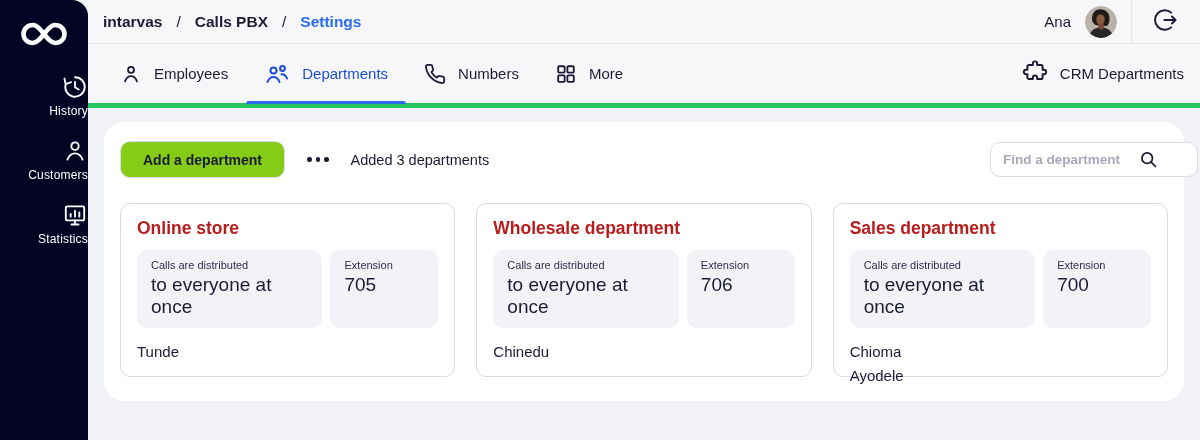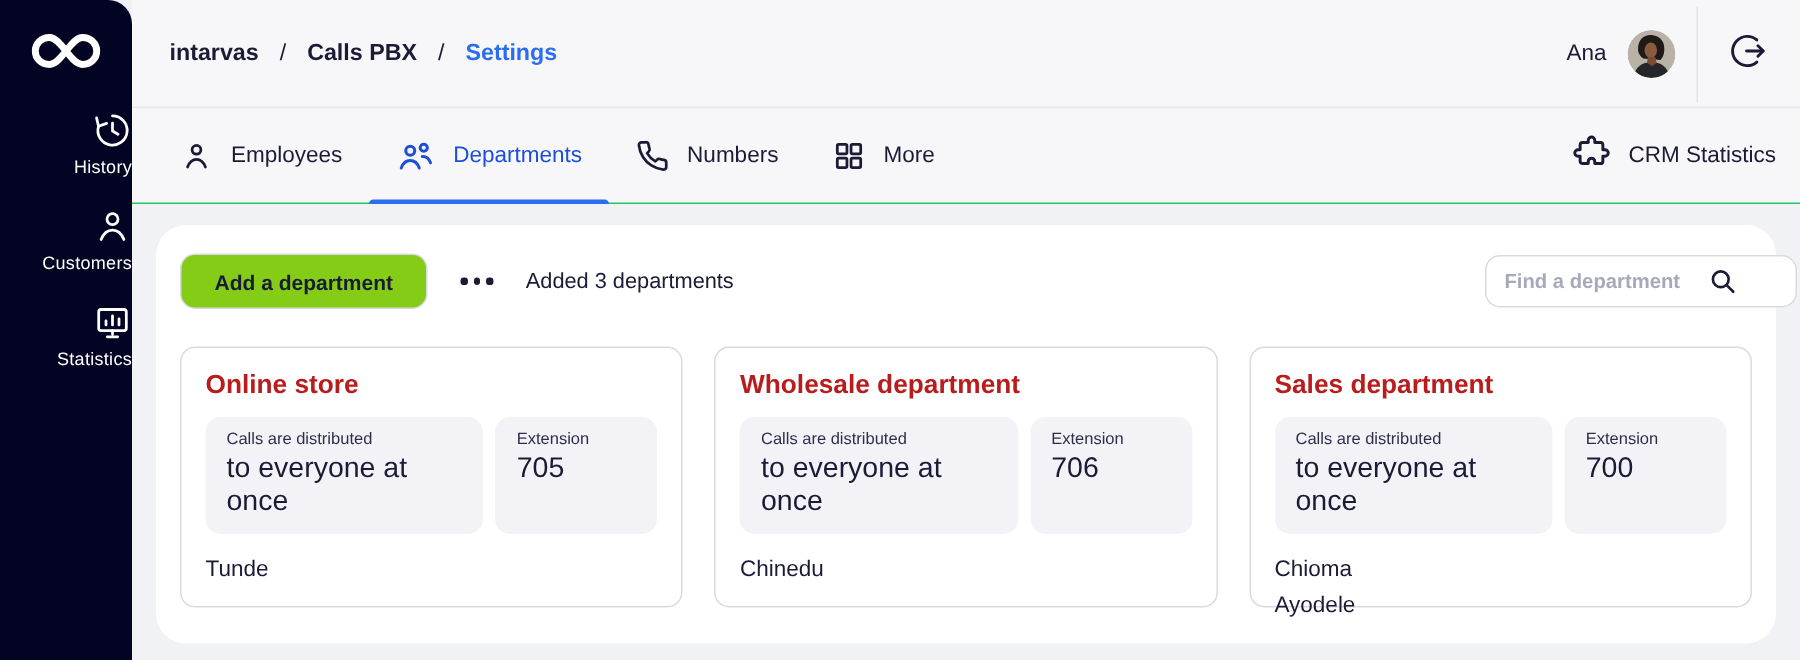--- a/index.html
+++ b/index.html
@@ -12,33 +12,33 @@
   .logo { position:absolute; top:22px; left:0; width:88px; display:flex; justify-content:center; }
   .nav-item { position:absolute; left:0; width:88px; display:flex; flex-direction:column; align-items:flex-end; gap:4px; cursor:pointer; }
   .nav-item svg { display:block; }
   .nav-label { font-size:12px; color:#fff; letter-spacing:.2px; }
   .nav-history { top:74px; } .nav-customers { top:138px; } .nav-statistics { top:202px; }
 
   
   .main { flex:1; display:flex; flex-direction:column; min-width:0; }
 
   
-  .topbar { height:72px; background:#f7f7f9; border-bottom:1px solid #e4e5ea; display:flex; padding-left:25px; }
+  .topbar { height:44px; background:#f7f7f9; border-bottom:1px solid #e4e5ea; display:flex; padding-left:15px; }
   .breadcrumb { display:flex; align-items:center; gap:14px; font-size:15.5px; font-weight:700; }
   .breadcrumb .sep { color:#1b1b36; font-weight:400; }
   .breadcrumb .crumb { cursor:pointer; }
   .breadcrumb .crumb-active { color:#2b6df0; }
   .topbar-right { margin-left:auto; display:flex; align-items:center; height:100%; }
   .username { font-size:15px; color:#1b1b36; margin-right:14px; }
   .avatar { width:32px; height:32px; border-radius:50%; overflow:hidden; display:block; cursor:pointer; }
   .vdiv { width:1px; height:64px; background:#e4e5ea; margin-left:14px; }
   .logout-btn { width:68px; height:64px; display:flex; align-items:center; justify-content:center; background:transparent; border:none; cursor:pointer; color:#1b1b36; }
 
   
-  .tabsbar { height:64px; background:#f7f7f9; border-bottom:1px solid #22c55e; display:flex; align-items:stretch; padding-left:14px; }
+  .tabsbar { height:64px; background:#f7f7f9; border-bottom:5px solid #22c55e; display:flex; align-items:stretch; padding-left:14px; }
   .tab { position:relative; display:flex; align-items:center; gap:12px; padding:0 18px; font-size:15px; color:#1b1b36; cursor:pointer; }
   .tab svg { display:block; }
   .tab-active { color:#1d4ed8; }
   .tab-active::after { content:""; position:absolute; left:0; right:0; bottom:-1px; height:3px; background:#2b6df0; border-radius:3px 3px 0 0; }
   .crm-link { margin-left:auto; margin-right:16px; display:flex; align-items:center; gap:12px; font-size:15px; color:#1b1b36; cursor:pointer; }
 
   
   .content { flex:1; background:#f1f2f5; padding:14px 16px 0 16px; }
   .panel { background:#fff; border-radius:20px; height:279px; padding:19px 16px 0 16px; }
 
@@ -193,21 +193,21 @@
         </span>
         <span>More</span>
       </div>
 
       <div class="crm-link">
         <span>
           <svg width="26" height="26" viewBox="0 0 24 24" fill="none" stroke="currentColor" stroke-width="1.8" stroke-linejoin="round">
             <path d="M10 4.2 a2 2 0 0 1 4 0 v1.3 h3.5 a1.5 1.5 0 0 1 1.5 1.5 v3 h1.3 a2 2 0 0 1 0 4 h-1.3 v3 a1.5 1.5 0 0 1-1.5 1.5 h-3.5 v-1.3 a2 2 0 0 0-4 0 v1.3 H6.5 A1.5 1.5 0 0 1 5 17 v-3 H3.7 a2 2 0 0 1 0-4 H5 V7 a1.5 1.5 0 0 1 1.5-1.5 H10 Z"></path>
           </svg>
         </span>
-        <span>CRM Statistics</span>
+        <span>CRM Departments</span>
       </div>
     </div>
 
     <main class="content">
       <div class="panel">
 
         <div class="toolbar">
           <button class="add-btn">Add a department</button>
           <button class="dots-btn">
             <i></i>

